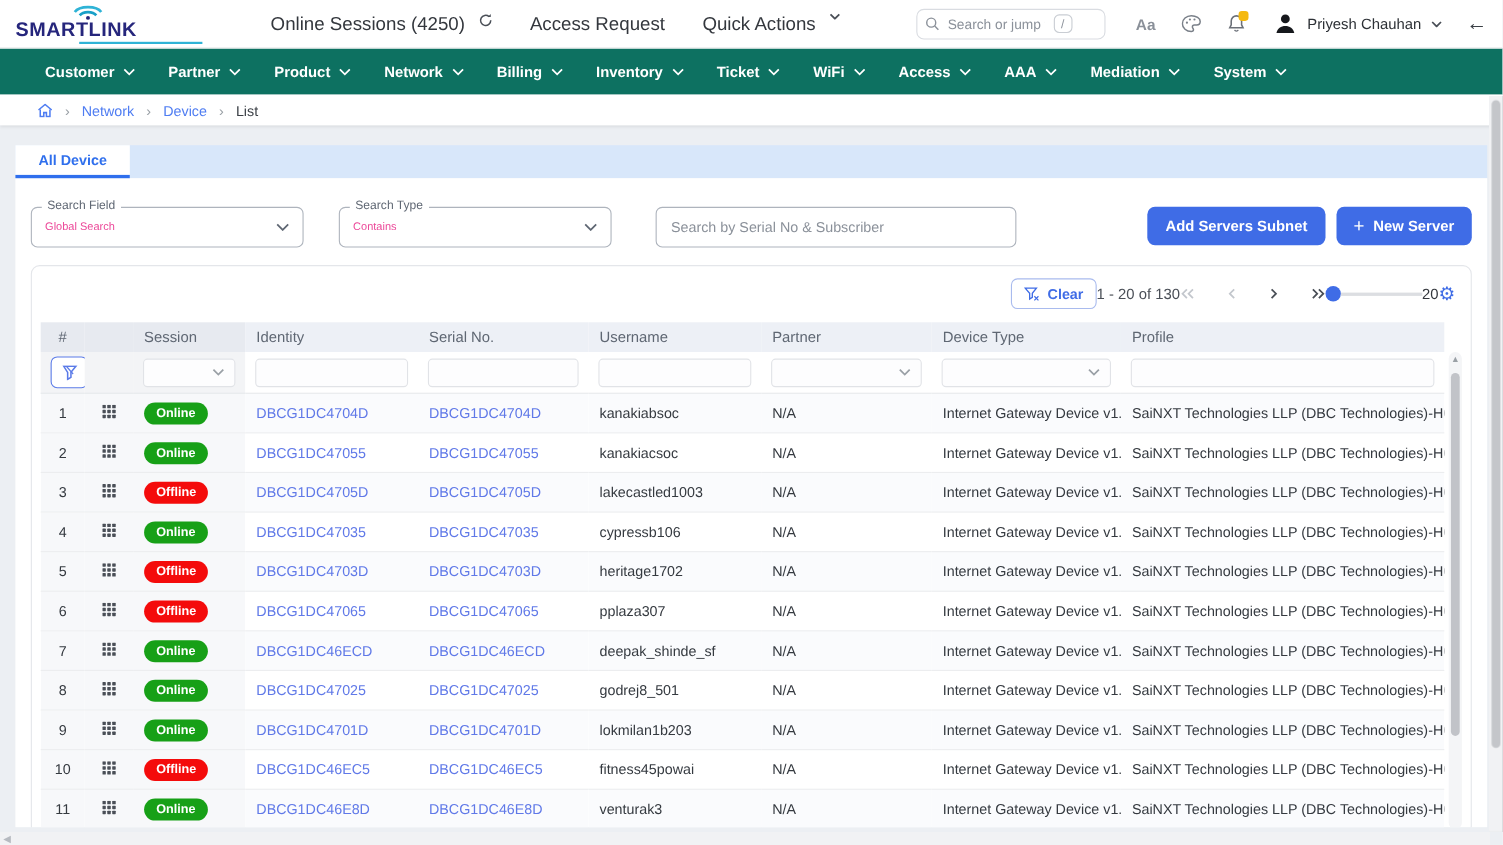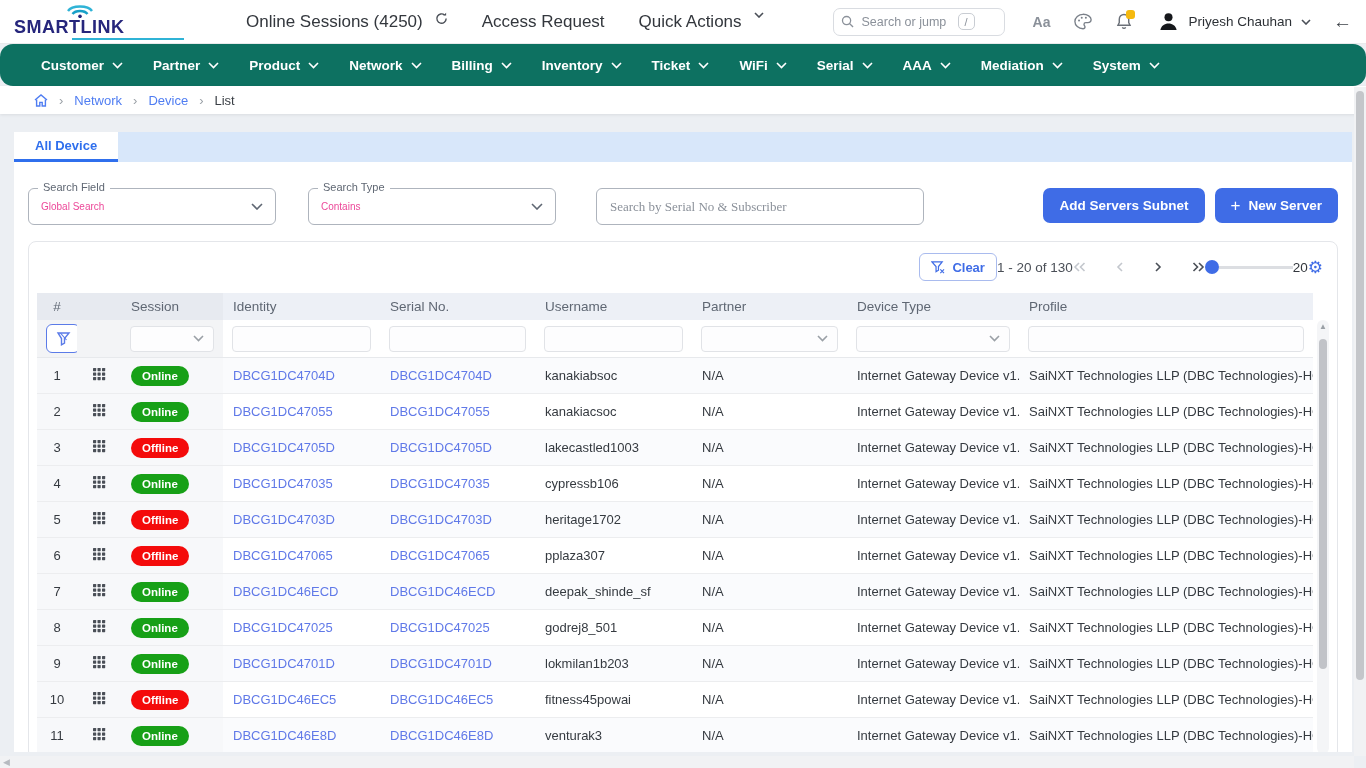--- a/index.html
+++ b/index.html
@@ -25,21 +25,21 @@
     height:17px; line-height:16px; }
   .hdr-icons { display:flex; align-items:center; gap:24px; margin-left:28px;font-weight:bold; }
   .aa { font-size:14px; color:#8a9099; cursor:pointer; }
   .bell-wrap { position:relative; cursor:pointer; }
   .bell-dot { position:absolute; right:-3px; top:-3px; width:9px; height:9px; border-radius:3px; background:#f5b90f; }
   .user { display:flex; align-items:center; gap:9px; margin-left:26px; cursor:pointer; }
   .user-name { font-size:13.5px; color:#2d3136; }
   .back-arrow { margin-left:22px; font-size:19px; color:#3a3f45; cursor:pointer; }
 
   
-  .nav { height:42px; background:#0d7161; display:flex; align-items:center; padding:0 26px;border-radius:13px; }
+  .nav { height:42px; background:#0d7161; display:flex; align-items:center; padding:0 26px; }
   .nav-item { color:#fff; font-size:13.5px; font-weight:600; padding:0 15px; height:42px;
     display:flex; gap:8px; align-items:center; cursor:pointer; }
 
   
   .breadcrumb { height:28px; background:#fff; display:flex; align-items:center; padding:0 34px;
     gap:11px; font-size:13px; box-shadow:0 1px 3px rgba(0,0,0,.08); }
   .crumb-sep { color:#9aa0a6; font-size:13px; }
   .crumb-link { color:#4f7df2; cursor:pointer; }
   .crumb-current { color:#3a3f45; }
 
@@ -52,21 +52,21 @@
   .panel { margin:0 14px; background:#fff; height:590px; padding:18px 10px 0; overflow:hidden; }
   .filters { display:flex; align-items:flex-start; gap:32px; padding:8px 4px 0; }
   .mat-field { position:relative; height:37px; border:1px solid #aeb4bd; border-radius:6px;
     display:flex; align-items:center; justify-content:space-between; padding:0 12px; width:248px;
     background:#fff; cursor:pointer; }
   .mat-label { position:absolute; top:-8px; left:9px; background:#fff; padding:0 5px;
     font-size:11px; color:#5f6773; }
   .mat-value { font-size:10px; color:#ec4899; }
   .plain-input { height:37px; border:1px solid #aeb4bd; border-radius:6px; width:328px;
     padding:0 13px; font-size:13px; color:#23272d; outline:none; margin-left:8px;
-    font-family:Liberation Serif, serif; }
+    font-family:Liberation Sans, sans-serif; }
   .plain-input::placeholder { color:#8b919a; }
   .action-btns { margin-left:auto; display:flex; gap:10px; }
   .btn-primary { height:35px; background:#3f6ce6; color:#fff; border:none; border-radius:7px;
     font-weight:700; font-size:13.5px; padding:0 16px; display:flex; align-items:center; gap:8px;
     cursor:pointer; font-family:"Liberation Sans",sans-serif; }
   .plus { font-size:17px; font-weight:400; }
 
   
   .card { margin:16px 4px 0; border:1px solid #e4e6ea; border-radius:8px; padding:9px 8px 4px; position:relative; }
   .toolbar { display:flex; align-items:center; justify-content:flex-end; padding:2px 6px 12px; }
@@ -270,21 +270,21 @@
     </div>
     <div class="nav-item">
       <span>WiFi</span>
       <span>
         <svg width="11" height="7" viewBox="0 0 11 7">
           <path d="M1 1l4.5 4.5L10 1" stroke="#fff" stroke-width="1.6" fill="none"></path>
         </svg>
       </span>
     </div>
     <div class="nav-item">
-      <span>Serial</span>
+      <span>Access</span>
       <span>
         <svg width="11" height="7" viewBox="0 0 11 7">
           <path d="M1 1l4.5 4.5L10 1" stroke="#fff" stroke-width="1.6" fill="none"></path>
         </svg>
       </span>
     </div>
     <div class="nav-item">
       <span>AAA</span>
       <span>
         <svg width="11" height="7" viewBox="0 0 11 7">

